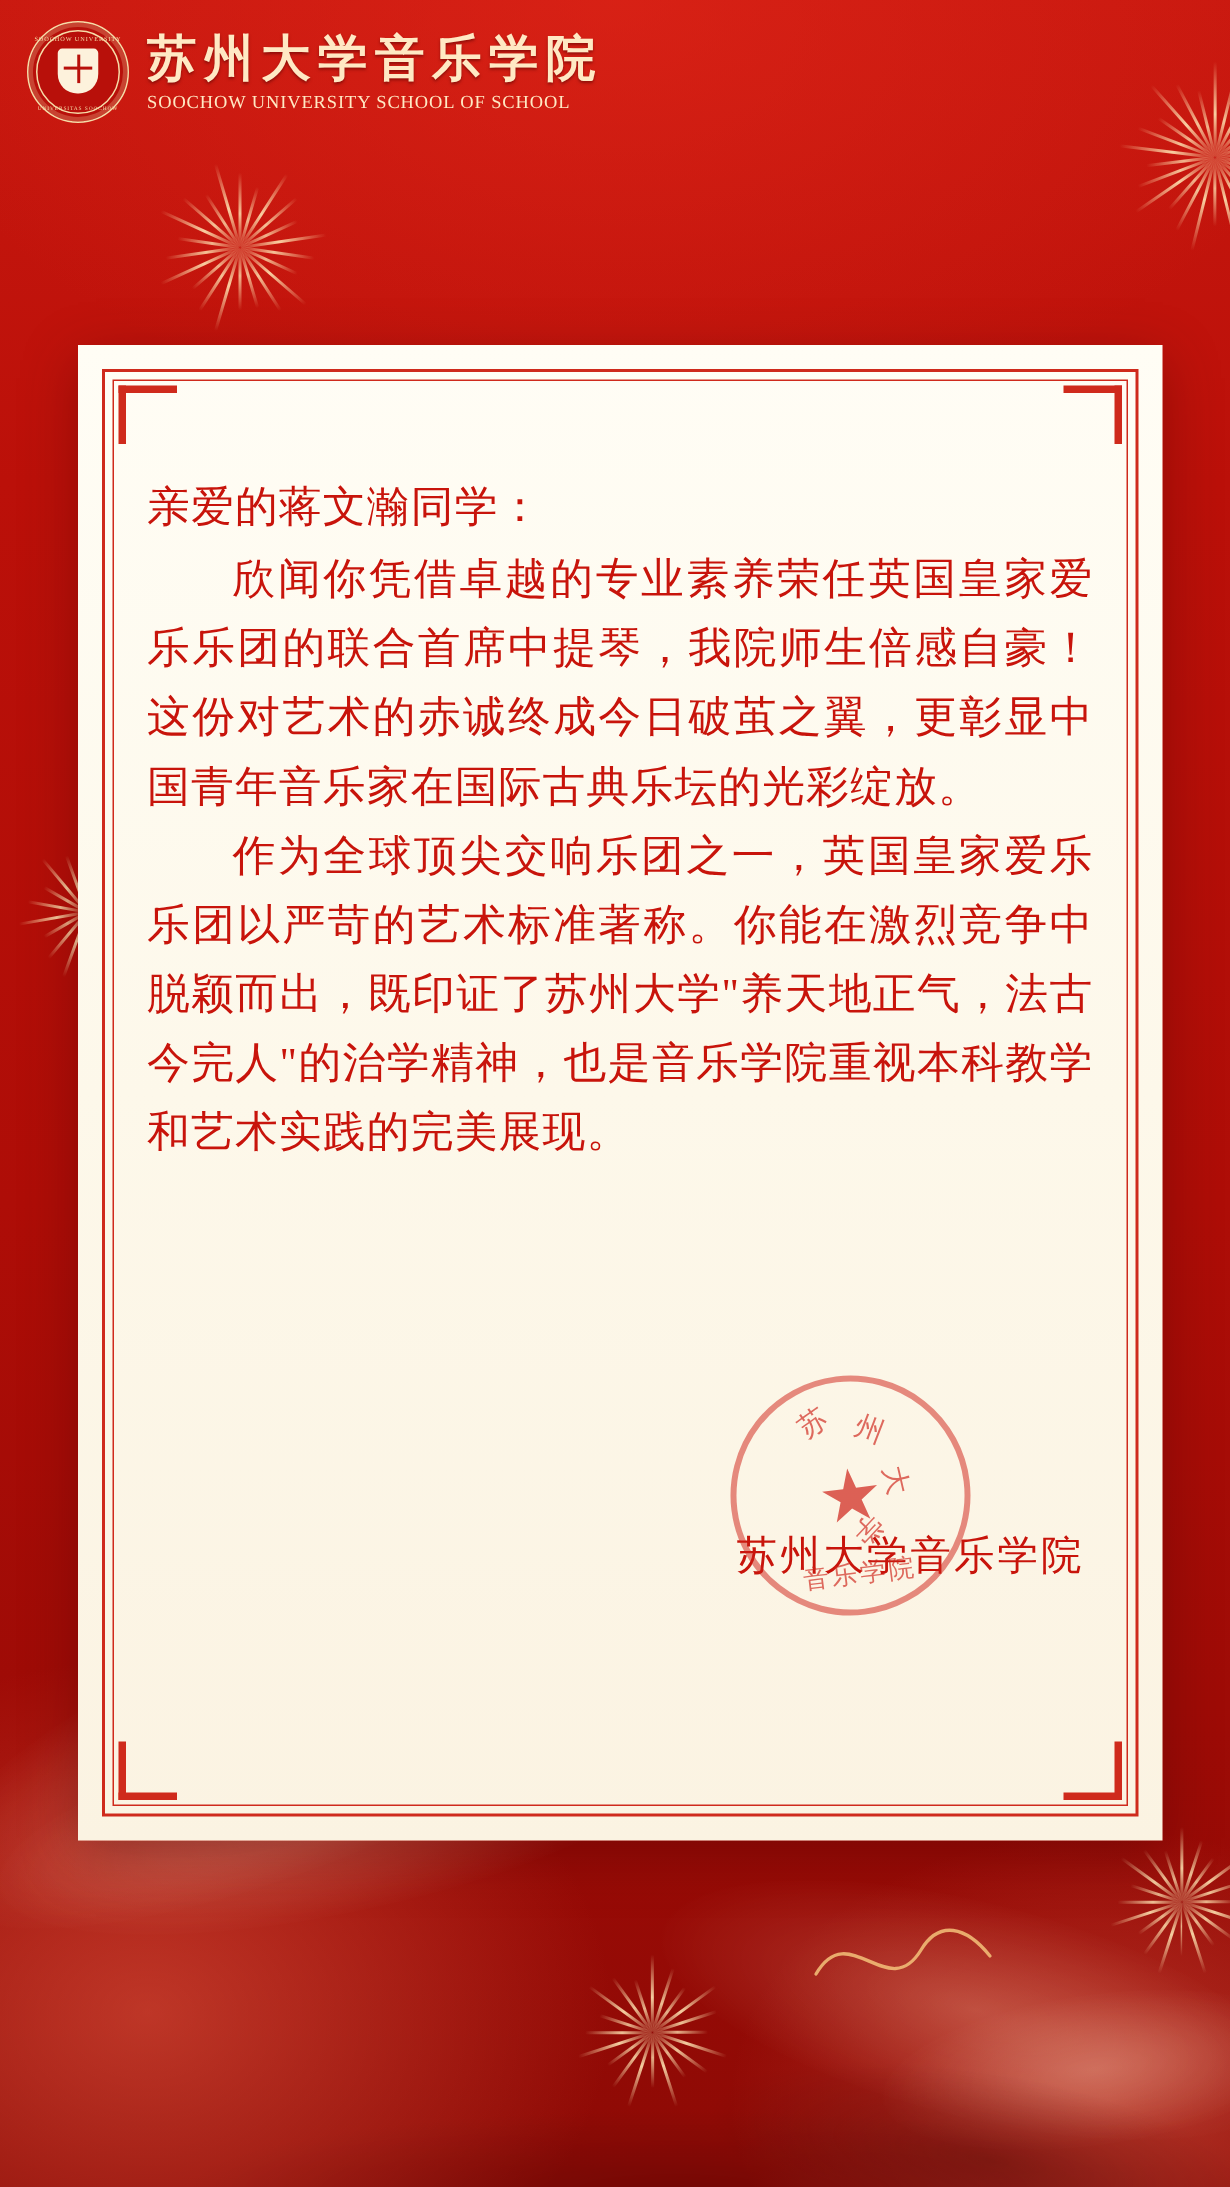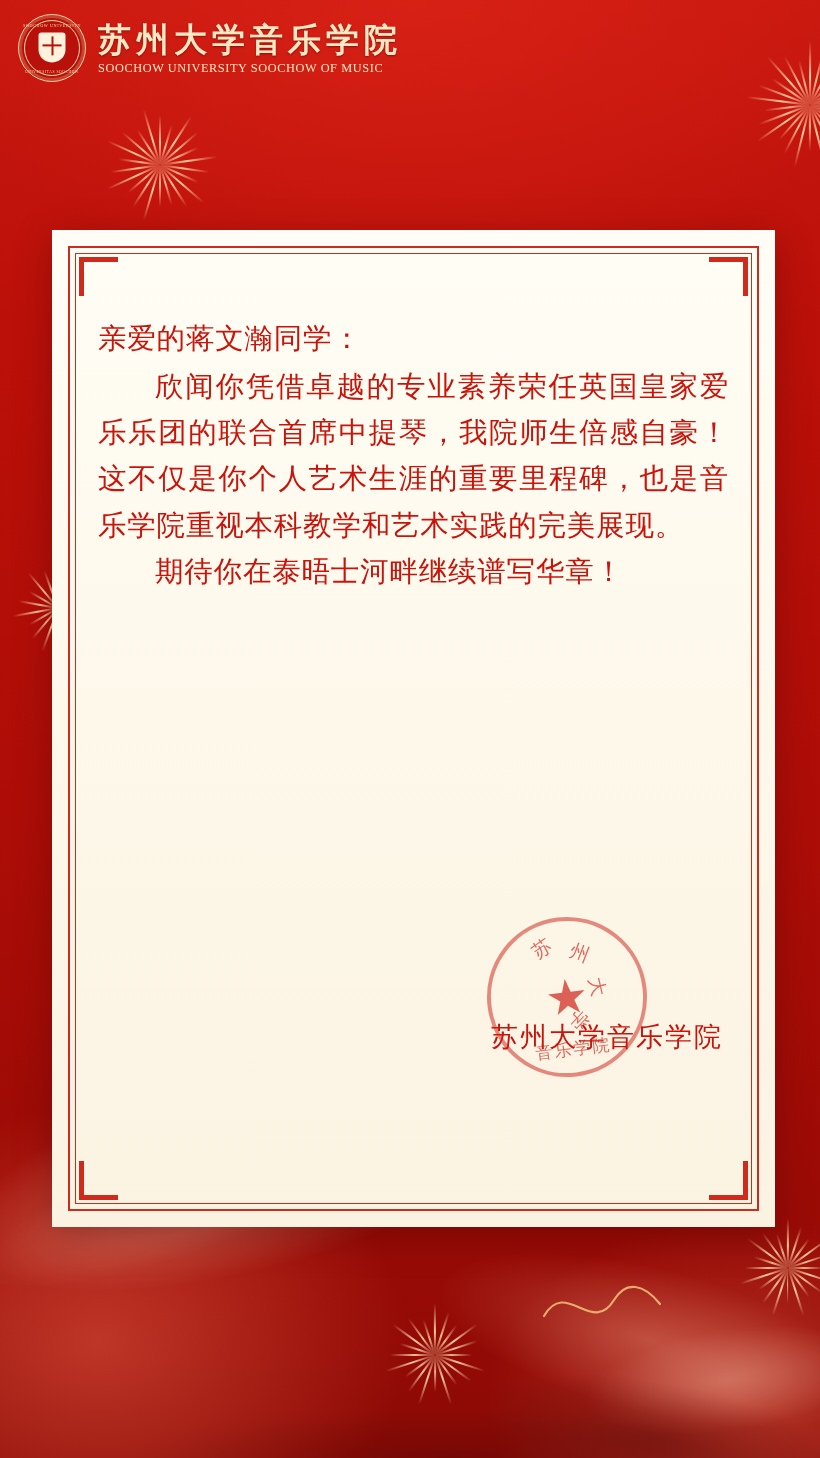--- a/index.html
+++ b/index.html
@@ -454,37 +454,37 @@
 
   <div class="header">
     <div class="crest">
       <div class="inner-ring"></div>
       <div class="arc-top">SOOCHOW UNIVERSITY</div>
       <div class="shield"></div>
       <div class="arc-bot">UNIVERSITAS SOOCHOW</div>
     </div>
     <div class="titleblock">
       <div class="uni-cn">苏州大学音乐学院</div>
-      <div class="uni-en">SOOCHOW UNIVERSITY SOOCHOW OF MUSIC</div>
+      <div class="uni-en">SOOCHOW UNIVERSITY SCHOOL OF SCHOOL</div>
     </div>
   </div>
 
 
   <div class="card">
     <div class="border-outer"></div>
     <div class="border-inner"></div>
     <div class="corner tl"></div>
     <div class="corner tr"></div>
     <div class="corner bl"></div>
     <div class="corner br"></div>
 
     <div class="letter">
       <div class="salutation">亲爱的蒋文瀚同学：</div>
-      <p class="para">欣闻你凭借卓越的专业素养荣任英国皇家爱乐乐团的联合首席中提琴，我院师生倍感自豪！这不仅是你个人艺术生涯的重要里程碑，也是音乐学院重视本科教学和艺术实践的完美展现。</p>
-      <p class="para">期待你在泰晤士河畔继续谱写华章！</p>
+      <p class="para">欣闻你凭借卓越的专业素养荣任英国皇家爱乐乐团的联合首席中提琴，我院师生倍感自豪！这份对艺术的赤诚终成今日破茧之翼，更彰显中国青年音乐家在国际古典乐坛的光彩绽放。</p>
+      <p class="para">作为全球顶尖交响乐团之一，英国皇家爱乐乐团以严苛的艺术标准著称。你能在激烈竞争中脱颖而出，既印证了苏州大学"养天地正气，法古今完人"的治学精神，也是音乐学院重视本科教学和艺术实践的完美展现。</p>
     </div>
 
     <div class="signature">
       <div>苏州大学音乐学院</div>
     </div>
 
     <div class="seal">
       <div class="ring-text" id="seal-ring">
           <span class="ct" style="transform: translate(-33.4125px, -57.9133px) rotate(-28deg);">苏</span>
           <span class="ct" style="transform: translate(15.4125px, -57.9133px) rotate(28deg);">州</span>

